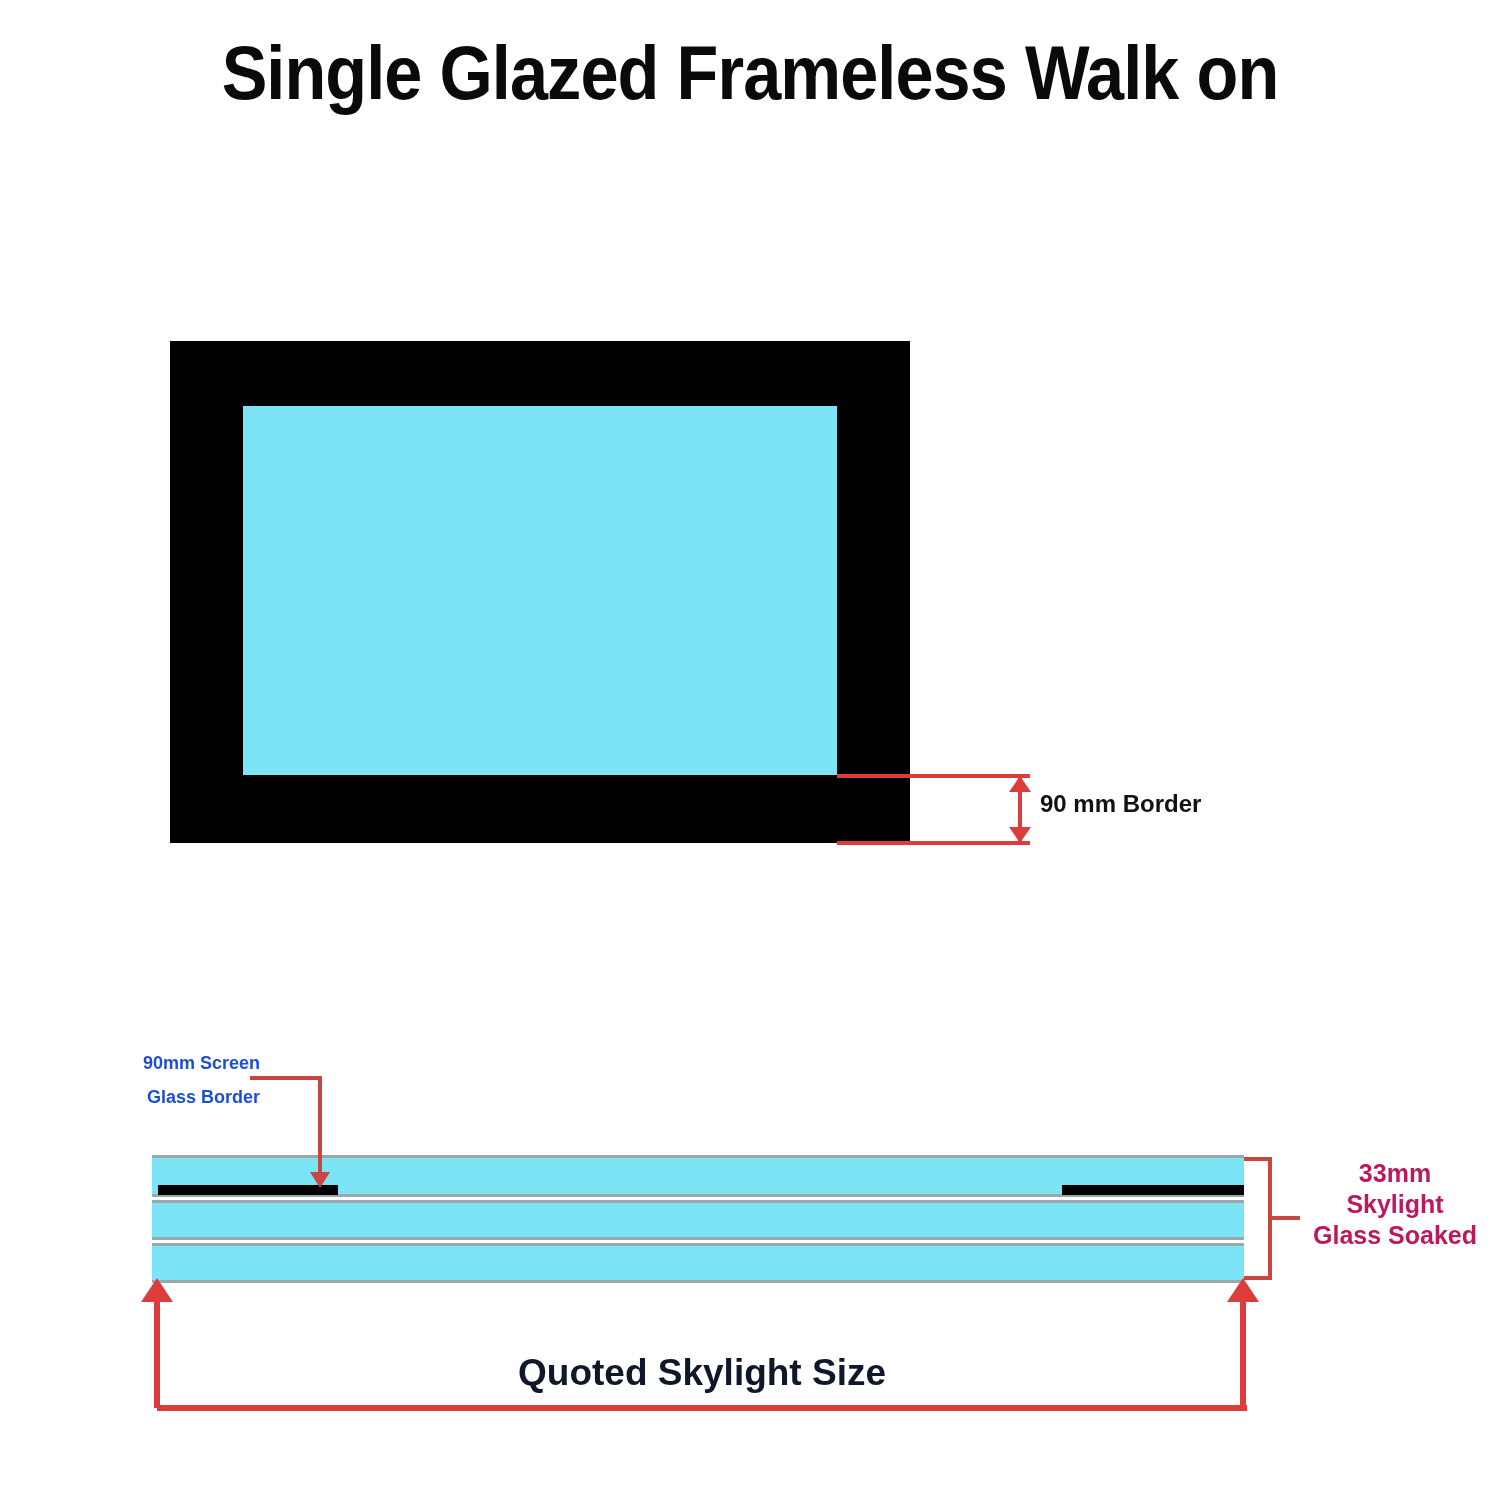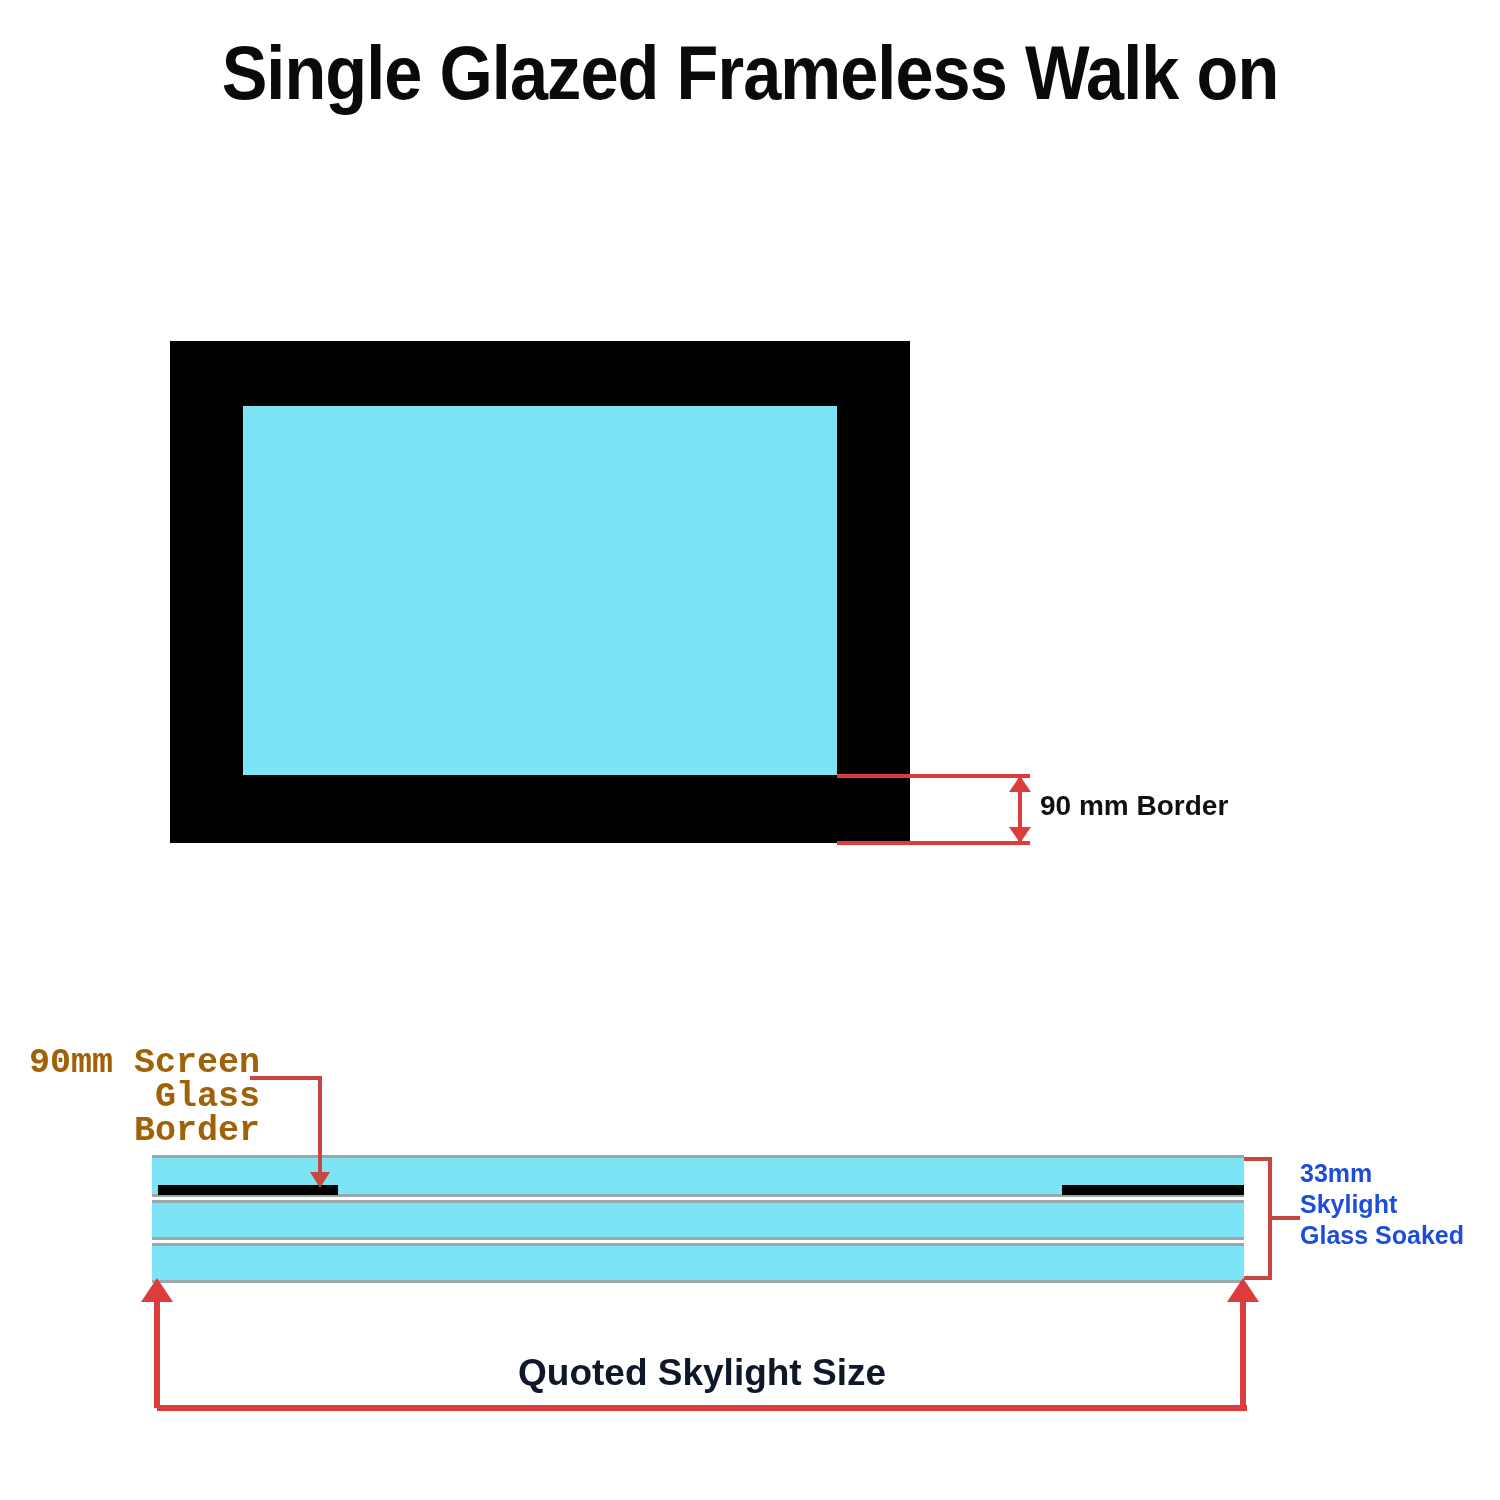--- a/index.html
+++ b/index.html
@@ -63,21 +63,21 @@
     width:0;height:0;
     border-left:11px solid transparent;
     border-right:11px solid transparent;
   }
   .arrow-up-small{ top:776px; border-bottom:16px solid #DC3C3C; }
   .arrow-dn-small{ top:827px; border-top:16px solid #DC3C3C; }
 
   .label-border{
     position:absolute;
     left:1040px; top:790px;
-    font-size:28px;
+    font-size:24px;
     font-weight:bold;
     color:#111111;
     white-space:nowrap;
   }
 
   
   .layer{
     position:absolute;
     left:152px;
     width:1092px;
@@ -117,25 +117,24 @@
     width:0;height:0;
     border-left:10px solid transparent;
     border-right:10px solid transparent;
     border-top:16px solid #C9453F;
   }
   .label-print{
     position:absolute;
     left:10px; top:1046px;
     width:250px;
     text-align:right;
-    font-size:35px;
+    font-size:18px;
     font-weight:bold;
     line-height:34px;
-    color:#a16207;
-    font-family:Liberation Mono, monospace;
+    color:#1d4ed8;
   }
 
   
   .brk-v{
     position:absolute;
     left:1268px; top:1157px;
     width:4px; height:123px;
     background:#C9453F;
   }
   .brk-t{
@@ -153,24 +152,25 @@
   .brk-stub{
     position:absolute;
     left:1268px; top:1216px;
     width:32px; height:4px;
     background:#C9453F;
   }
   .label-glass{
     position:absolute;
     left:1300px; top:1158px;
     width:190px;
+    text-align:center;
     font-size:25px;
     font-weight:bold;
     line-height:31px;
-    color:#1d4ed8;
+    color:#be185d;
   }
 
   
   .dim-base{
     position:absolute;
     left:157px; top:1405px;
     width:1090px; height:6px;
     background:#DC3C3C;
   }
   .dim-leg{

